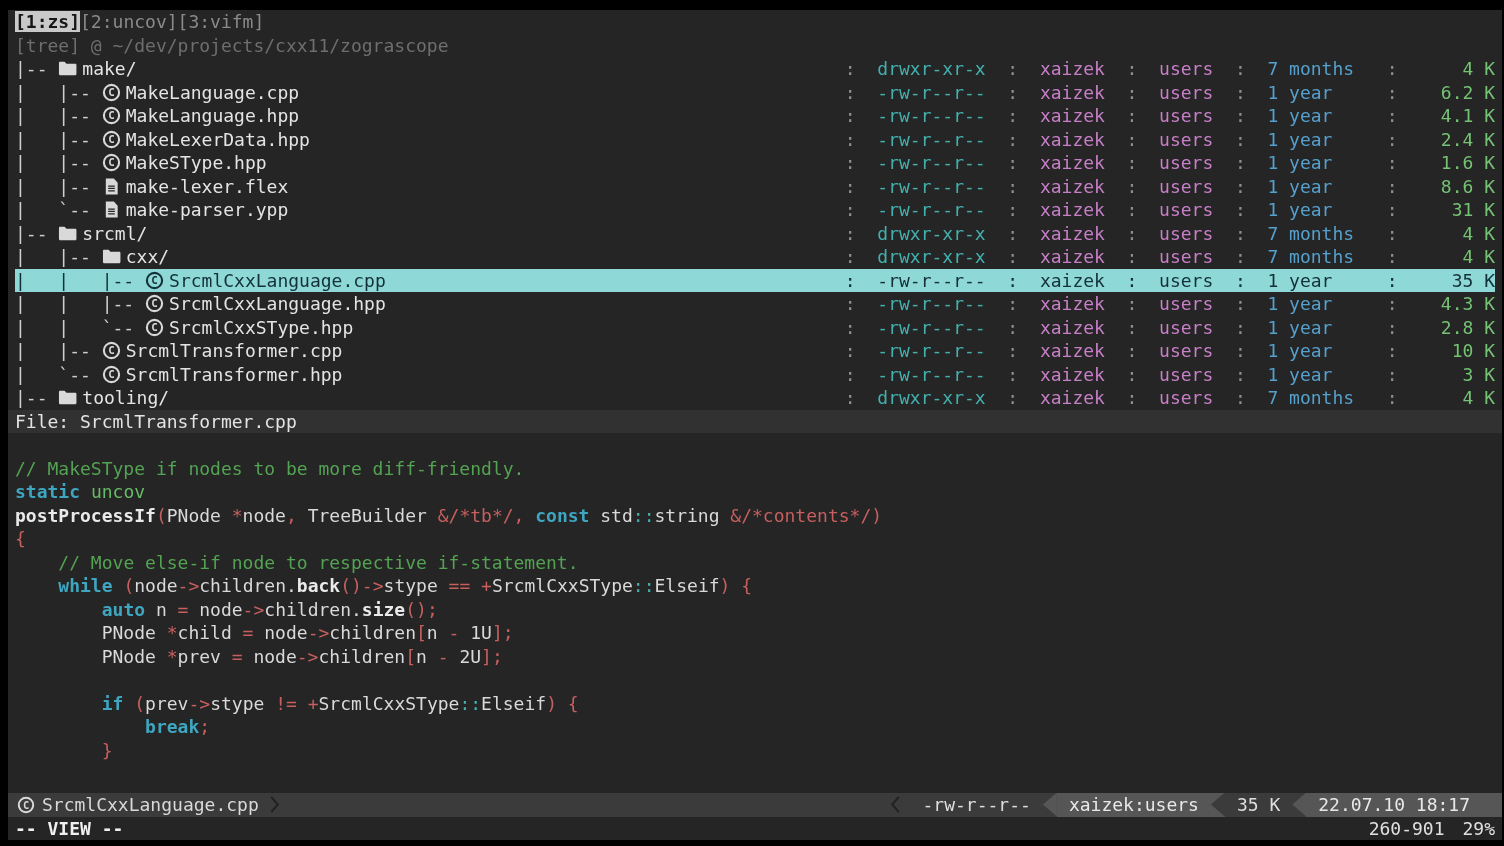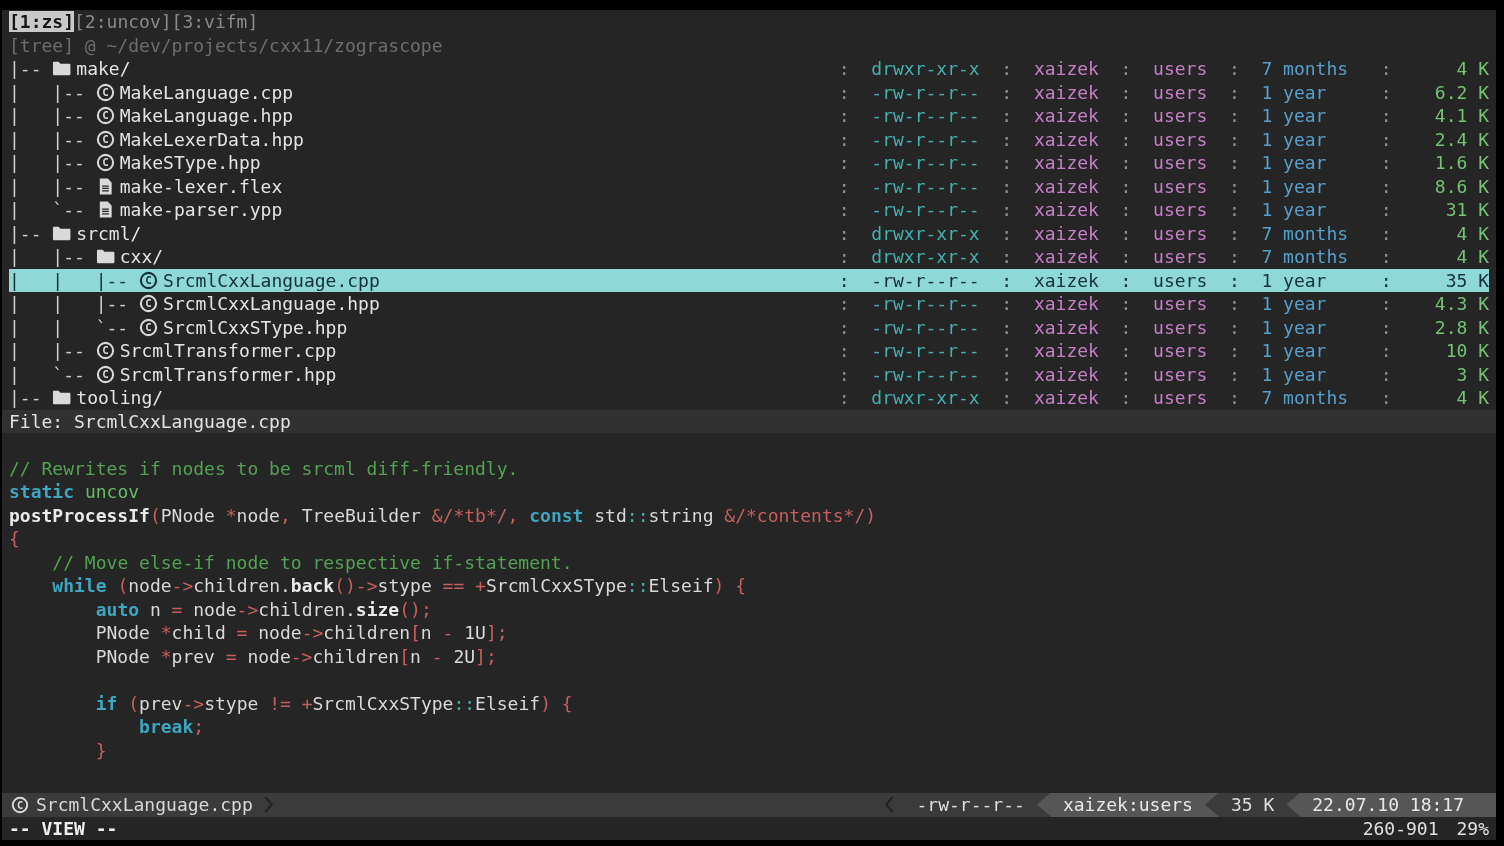--- a/index.html
+++ b/index.html
@@ -1,18 +1,18 @@
 <!DOCTYPE html>
 <html><head>
 <meta charset="utf-8">
 <style>
   * { margin:0; padding:0; box-sizing:border-box; }
   html,body { width:1504px; height:846px; background:#000; overflow:hidden; }
   .term {
-    position:absolute; left:2px; top:10px; width:1494px; height:830px;
+    position:absolute; left:8px; top:10px; width:1494px; height:830px;
     background:#252525; color:#d9d9d9;
     font-family:"DejaVu Sans Mono", monospace;
     font-size:18px; line-height:23.5px;
     display:flex; flex-direction:column; padding:0 7px; overflow:hidden;
   }
   .tabline { white-space:pre; }
   .tab-active { background:#c9c9c9; color:#161616; font-weight:bold; }
   .tab-inactive { color:#8a8a8a; }
   .pathline { color:#6e6e6e; white-space:pre; }
 
@@ -131,24 +131,24 @@
             </svg></span><span class="tlabel">SrcmlTransformer.cpp</span></span><span class="tcols"><span class="tsep">  :  </span><span class="tperm">-rw-r--r--</span><span class="tsep">  :  </span><span class="towner">xaizek</span><span class="tsep">  :  </span><span class="tgroup">users</span><span class="tsep">  :  </span><span class="tdate">1 year</span><span class="tsep">  :  </span><span class="tsize">10 K</span></span></div>
       <div class="trow"><span class="tname"><span class="tprefix">|   `-- </span><span class="ticon"><svg viewBox="0 0 20 20">
               <circle cx="10" cy="10" r="8" fill="none" stroke="currentColor" stroke-width="2.2"></circle>
               <text x="10" y="14.2" text-anchor="middle" font-size="11.5" font-weight="bold" font-family="DejaVu Sans Mono, monospace" fill="currentColor">C</text>
             </svg></span><span class="tlabel">SrcmlTransformer.hpp</span></span><span class="tcols"><span class="tsep">  :  </span><span class="tperm">-rw-r--r--</span><span class="tsep">  :  </span><span class="towner">xaizek</span><span class="tsep">  :  </span><span class="tgroup">users</span><span class="tsep">  :  </span><span class="tdate">1 year</span><span class="tsep">  :  </span><span class="tsize">3 K</span></span></div>
       <div class="trow"><span class="tname"><span class="tprefix">|-- </span><span class="ticon"><svg viewBox="0 0 20 18">
               <path d="M1 3.2c0-.7.6-1.3 1.3-1.3h4.6l2 2.2h9.2c.7 0 1.3.6 1.3 1.3v9.4c0 .7-.6 1.3-1.3 1.3H2.3c-.7 0-1.3-.6-1.3-1.3z" fill="currentColor"></path>
             </svg></span><span class="tlabel">tooling/</span></span><span class="tcols"><span class="tsep">  :  </span><span class="tperm">drwxr-xr-x</span><span class="tsep">  :  </span><span class="towner">xaizek</span><span class="tsep">  :  </span><span class="tgroup">users</span><span class="tsep">  :  </span><span class="tdate">7 months</span><span class="tsep">  :  </span><span class="tsize">4 K</span></span></div>
     </div>
 
-  <div class="fileheader">File: SrcmlCxxLanguage.cpp</div>
+  <div class="fileheader">File: SrcmlTransformer.cpp</div>
 
   <div class="preview">
-      <div class="cline"><span class="c-com">// Rewrites if nodes to be srcml diff-friendly.</span></div>
+      <div class="cline"><span class="c-com">// MakeSType if nodes to be more diff-friendly.</span></div>
       <div class="cline"><span class="c-kw">static</span><span class="c-n"> </span><span class="c-type">uncov</span></div>
       <div class="cline"><span class="c-fn">postProcessIf</span><span class="c-red">(</span><span class="c-n">PNode </span><span class="c-red">*</span><span class="c-n">node</span><span class="c-red">,</span><span class="c-n"> TreeBuilder </span><span class="c-red">&amp;/*tb*/,</span><span class="c-n"> </span><span class="c-kw">const</span><span class="c-n"> std</span><span class="c-op2">::</span><span class="c-n">string </span><span class="c-red">&amp;/*contents*/)</span></div>
       <div class="cline"><span class="c-red">{</span></div>
       <div class="cline"><span class="c-n">    </span><span class="c-com">// Move else-if node to respective if-statement.</span></div>
       <div class="cline"><span class="c-n">    </span><span class="c-kw">while</span><span class="c-n"> </span><span class="c-red">(</span><span class="c-n">node</span><span class="c-red">-&gt;</span><span class="c-n">children.</span><span class="c-fn">back</span><span class="c-red">()-&gt;</span><span class="c-n">stype </span><span class="c-red">==</span><span class="c-n"> </span><span class="c-red">+</span><span class="c-n">SrcmlCxxSType</span><span class="c-op2">::</span><span class="c-n">Elseif</span><span class="c-red">)</span><span class="c-n"> </span><span class="c-red">{</span></div>
       <div class="cline"><span class="c-n">        </span><span class="c-kw">auto</span><span class="c-n"> n </span><span class="c-red">=</span><span class="c-n"> node</span><span class="c-red">-&gt;</span><span class="c-n">children.</span><span class="c-fn">size</span><span class="c-red">();</span></div>
       <div class="cline"><span class="c-n">        PNode </span><span class="c-red">*</span><span class="c-n">child </span><span class="c-red">=</span><span class="c-n"> node</span><span class="c-red">-&gt;</span><span class="c-n">children</span><span class="c-red">[</span><span class="c-n">n </span><span class="c-red">-</span><span class="c-n"> 1U</span><span class="c-red">];</span></div>
       <div class="cline"><span class="c-n">        PNode </span><span class="c-red">*</span><span class="c-n">prev </span><span class="c-red">=</span><span class="c-n"> node</span><span class="c-red">-&gt;</span><span class="c-n">children</span><span class="c-red">[</span><span class="c-n">n </span><span class="c-red">-</span><span class="c-n"> 2U</span><span class="c-red">];</span></div>
       <div class="cline">&nbsp;</div>
       <div class="cline"><span class="c-n">        </span><span class="c-kw">if</span><span class="c-n"> </span><span class="c-red">(</span><span class="c-n">prev</span><span class="c-red">-&gt;</span><span class="c-n">stype </span><span class="c-red">!=</span><span class="c-n"> </span><span class="c-red">+</span><span class="c-n">SrcmlCxxSType</span><span class="c-op2">::</span><span class="c-n">Elseif</span><span class="c-red">)</span><span class="c-n"> </span><span class="c-red">{</span></div>

